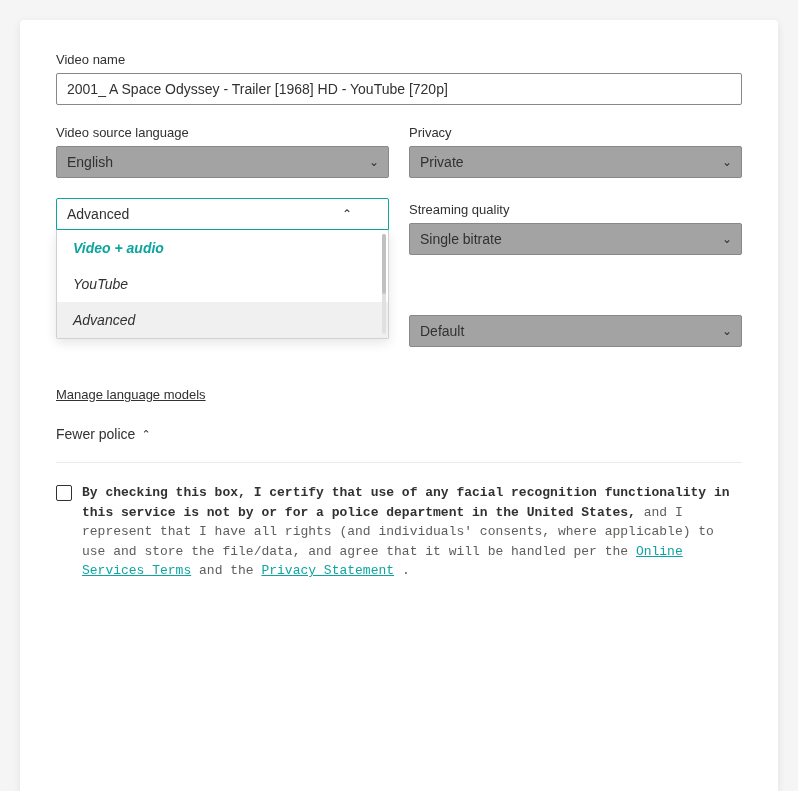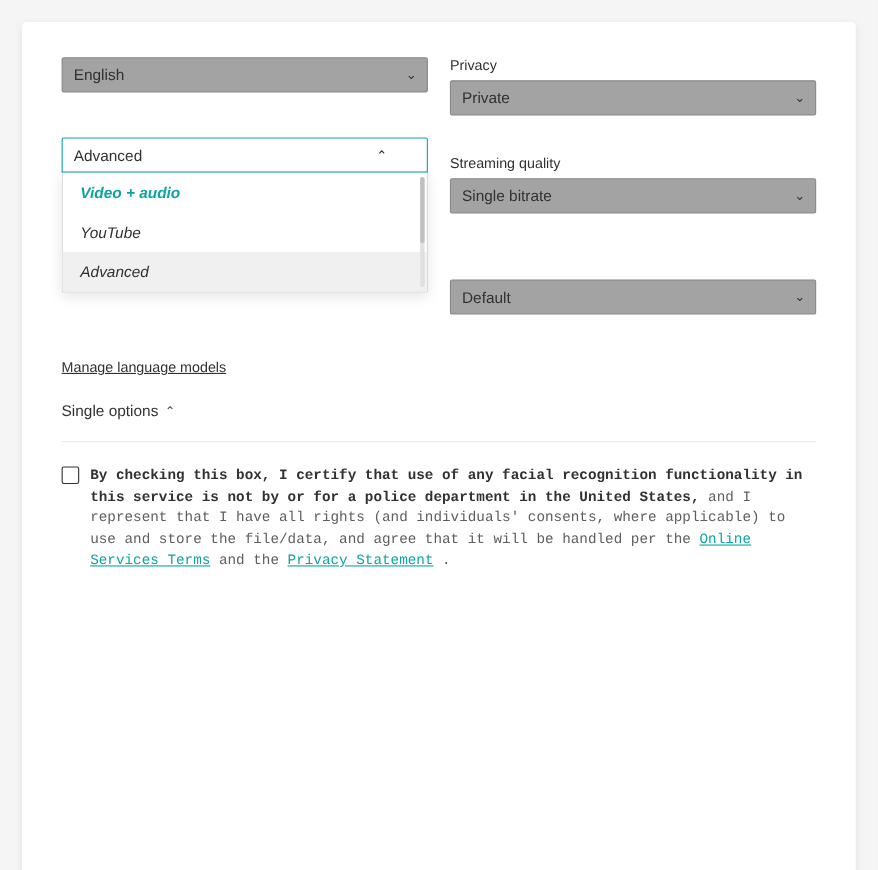--- a/index.html
+++ b/index.html
@@ -195,31 +195,40 @@
     .checkbox-text strong {
       color: #323130;
       font-weight: 600;
     }
     .checkbox-text a {
       color: #0ea5a0;
       text-decoration: underline;
       cursor: pointer;
     }
     .streaming-section {
-      margin-top: 16px;
+      margin-top: 4px;
     }
   </style>
 </head>
 <body>
 
 <div class="card">
 
+  <div class="field-group">
+    <div class="field-label">
+      <span>Video name</span>
+    </div>
+    <input type="text" class="text-input" value="2001_ A Space Odyssey - Trailer [1968] HD - YouTube [720p]" style="">
+  </div>
 
   <div class="two-col">
     <div class="field-group">
+      <div class="field-label">
+        <span>Video source language</span>
+      </div>
       <div class="select-wrapper">
         <select class="select-box">
           <option>English</option>
           <option>Spanish</option>
           <option>French</option>
           <option>German</option>
         </select>
         <span class="chevron-icon">⌄</span>
       </div>
     </div>
@@ -281,21 +290,21 @@
         </div>
       </div>
     </div>
   </div>
 
   <div style="margin-top: 12px; margin-bottom: 8px;">
     <a class="manage-link">Manage language models</a>
   </div>
 
   <div class="fewer-options-row">
-    <span>Single options</span>
+    <span>Fewer police</span>
     <span class="chevron-up-small">⌃</span>
   </div>
 
   <hr class="divider">
 
   <div class="checkbox-row">
     <div class="checkbox-box"></div>
     <div class="checkbox-text">
       <strong>By checking this box, I certify that use of any facial recognition functionality in this service is not by or for a police department in the United States,</strong>
       <span> and I represent that I have all rights (and individuals' consents, where applicable) to use and store the file/data, and agree that it will be handled per the </span>

